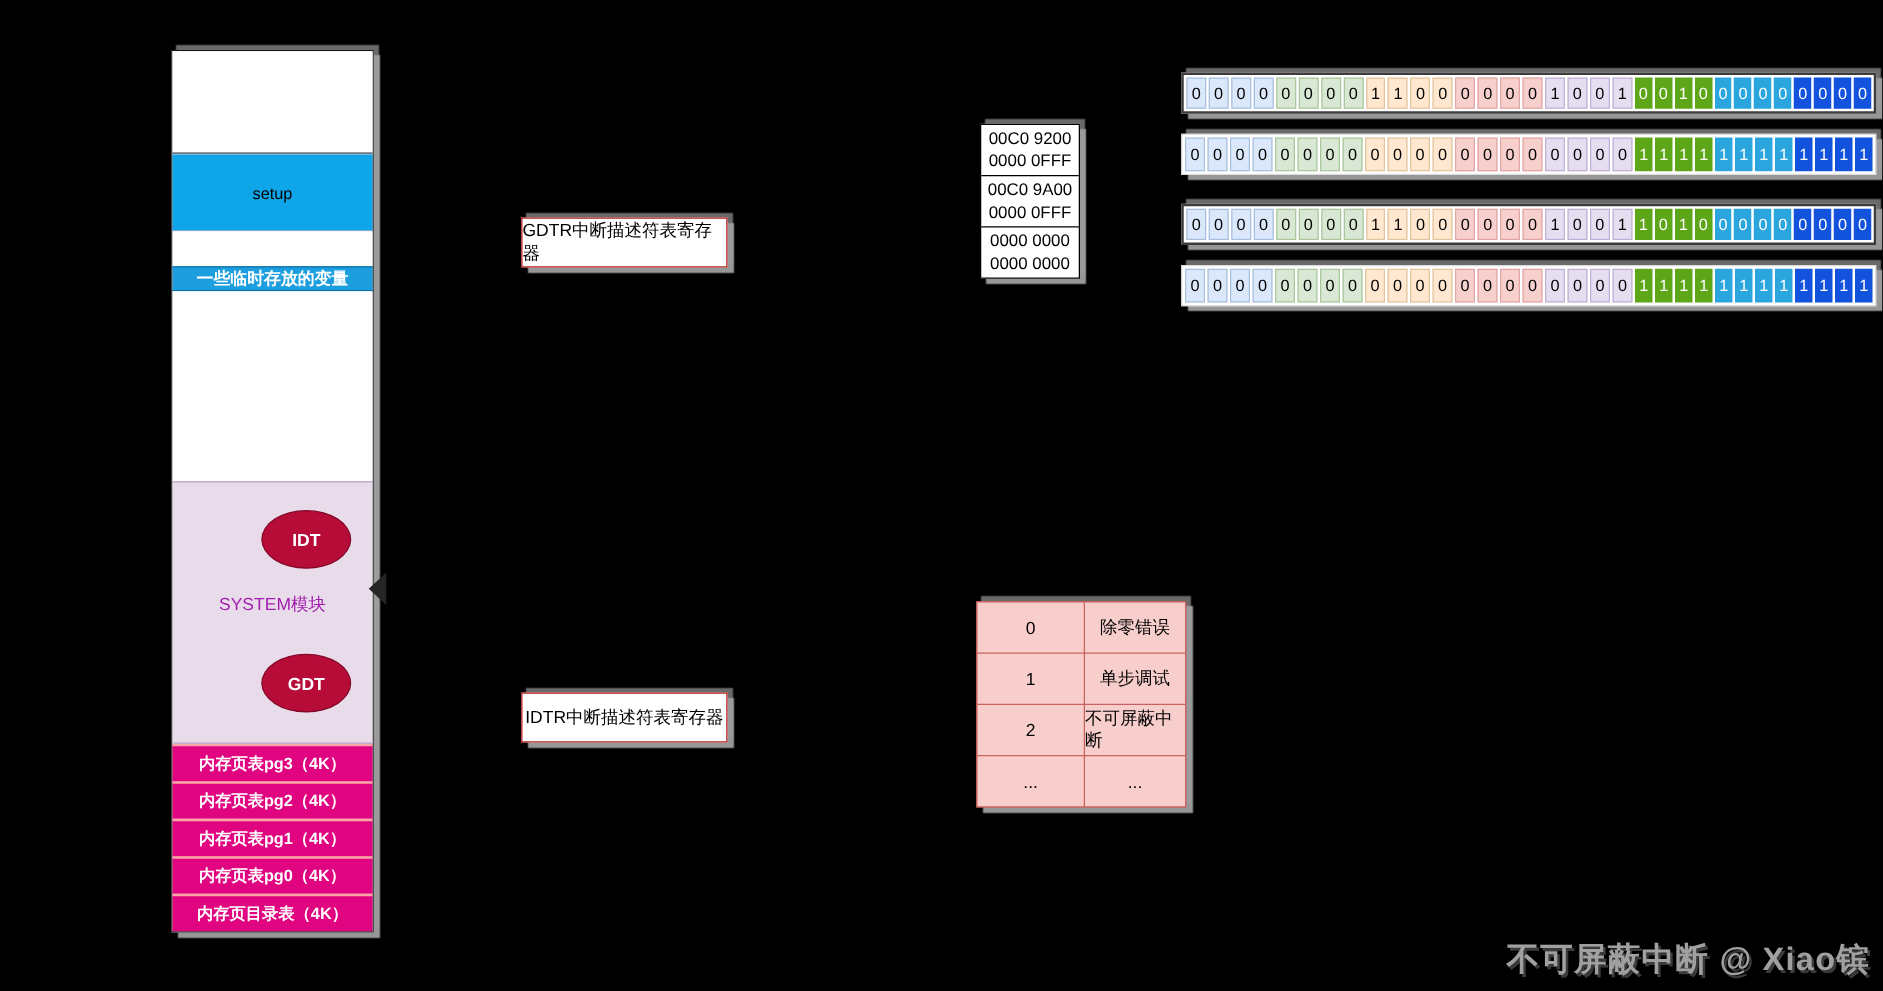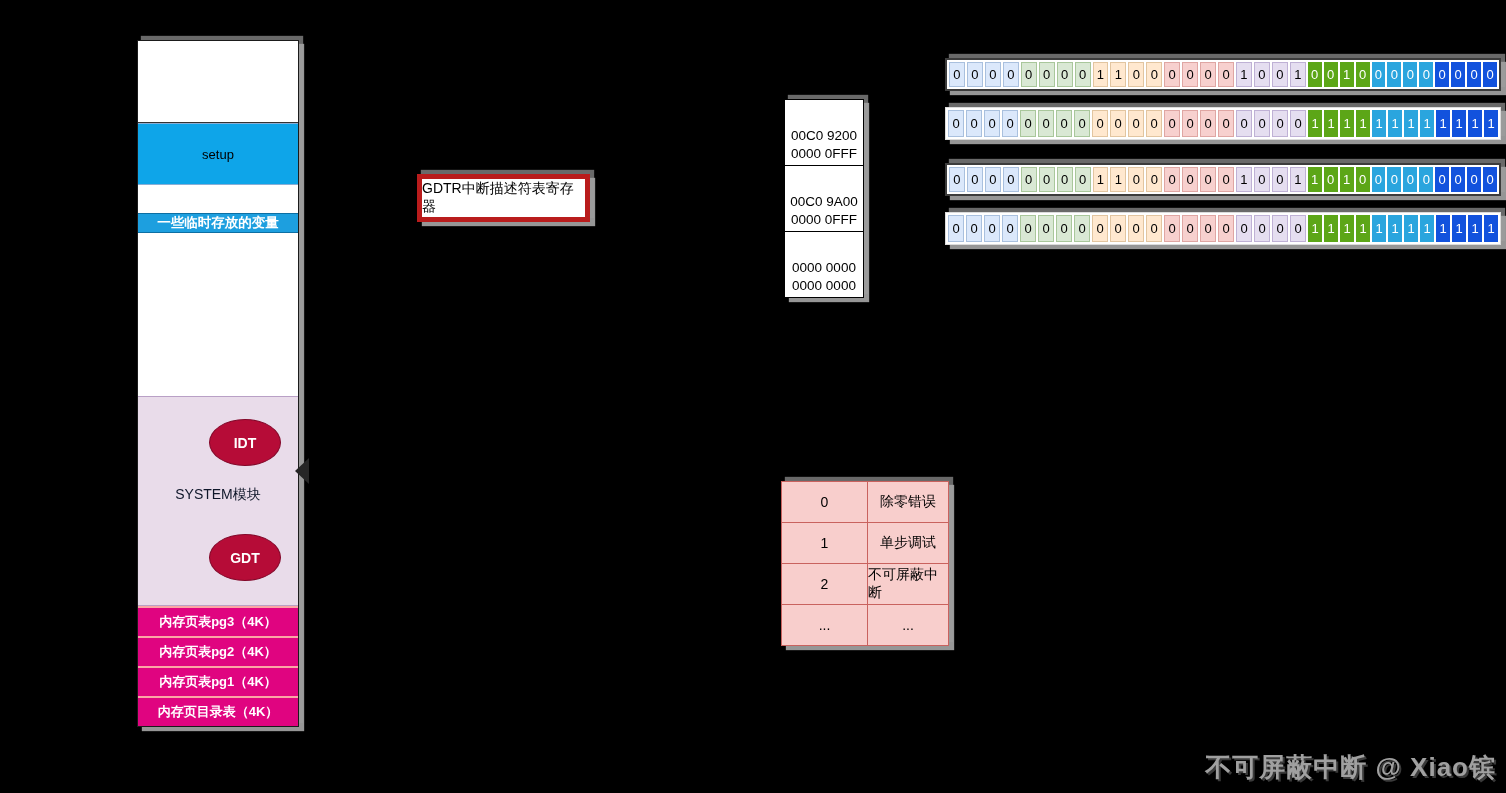--- a/index.html
+++ b/index.html
@@ -12,42 +12,42 @@
   .memcol{position:absolute;left:137px;top:40px;width:160px;border:1px solid #1b1b1b;background:#fff;}
   .seg{box-sizing:border-box;display:flex;align-items:center;justify-content:center;
        font-size:13px;color:#000;}
   .seg.white1{height:82px;background:#fff;border-bottom:1px solid #333;}
   .seg.setup{height:62px;background:#0ea5e9;border:1px solid #88aed6;border-left:none;border-right:none;}
   .seg.white2{height:28px;background:#fff;}
   .seg.azure{height:20px;background:#1d9fdf;border:1px solid #0d6fa3;border-left:none;border-right:none;
              color:#fff;font-weight:bold;font-size:13.5px;}
   .seg.white3{height:152px;background:#fff;}
   .seg.system{height:210px;background:#e9dcea;border:1px solid #b9a0c6;border-left:none;border-right:none;
-              position:relative;display:block;margin-top:11px;}
-  .syslabel{position:absolute;top:89px;left:0;width:100%;text-align:center;font-size:14px;color:#0f172a;}
+              position:relative;display:block;}
+  .syslabel{position:absolute;top:89px;left:0;width:100%;text-align:center;font-size:14px;color:#a21caf;}
   .ellipse{position:absolute;left:71px;width:70px;height:45px;border-radius:50%;
            background:#b60c37;border:1px solid #83082a;color:#fff;font-weight:bold;
            display:flex;align-items:center;justify-content:center;font-size:14px;}
   .ellipse.idt{top:22px;}
   .ellipse.gdt{top:137px;}
   .pagerow{box-sizing:border-box;height:30px;background:#e00480;color:#fff;font-weight:600;
            display:flex;align-items:center;justify-content:center;font-size:13px;
            border-top:2px solid #fca5a5;}
 
   
-  .regbox{position:absolute;background:#fff;border:5px solid #b91c1c;color:#000;
+  .regbox{position:absolute;background:#fff;border:1px solid #b91c1c;color:#000;
           display:flex;align-items:center;justify-content:center;font-size:14px;}
   .regbox.gdtr{left:417px;top:174px;width:163px;height:38px;}
   .regbox.idtr{left:417px;top:554px;width:163px;height:38px;}
   .regbox.cr3{left:408px;top:712px;width:165px;height:41px;}
 
   
   .hexbox{position:absolute;left:784px;top:99px;width:78px;background:#fff;border:1px solid #000;}
   .hexcell{height:40px;display:flex;flex-direction:column;align-items:center;justify-content:center;
-           font-size:13.5px;line-height:1.35;color:#000;border-bottom:1px solid #000;margin-top:25px;}
+           font-size:13.5px;line-height:1.35;color:#000;border-bottom:1px solid #000;}
   .hexcell:last-child{border-bottom:none;}
 
   
   .bitrow{position:absolute;left:945px;width:556px;height:33px;display:flex;
           background:#fff;box-sizing:border-box;padding:1px;}
   .bitrow.outlined{border:2px solid #3c3c3c;}
   .bitrow.plain{border:1px solid #dcdcdc;}
   .bit-cell{flex:1;margin:1px;display:flex;align-items:center;justify-content:center;
             font-size:13px;box-sizing:border-box;}
   .g0{background:#dbe8fb;border:1px solid #a9c0de;color:#000;}
@@ -93,26 +93,28 @@
         <span>IDT</span>
       </div>
       <div class="syslabel">SYSTEM模块</div>
       <div class="ellipse gdt">
         <span>GDT</span>
       </div>
     </div>
     <div class="pagerow">内存页表pg3（4K）</div>
     <div class="pagerow">内存页表pg2（4K）</div>
     <div class="pagerow">内存页表pg1（4K）</div>
+    <div class="pagerow">内存页表pg0（4K）</div>
     <div class="pagerow">内存页目录表（4K）</div>
   </div>
 
   <div class="arrowhead"></div>
 
   <div class="regbox gdtr dropshadow">GDTR中断描述符表寄存器</div>
+  <div class="regbox idtr dropshadow">IDTR中断描述符表寄存器</div>
 
   <div class="hexbox dropshadow">
     <div class="hexcell">
       <span>00C0 9200</span>
       <span>0000 0FFF</span>
     </div>
     <div class="hexcell">
       <span>00C0 9A00</span>
       <span>0000 0FFF</span>
     </div>

